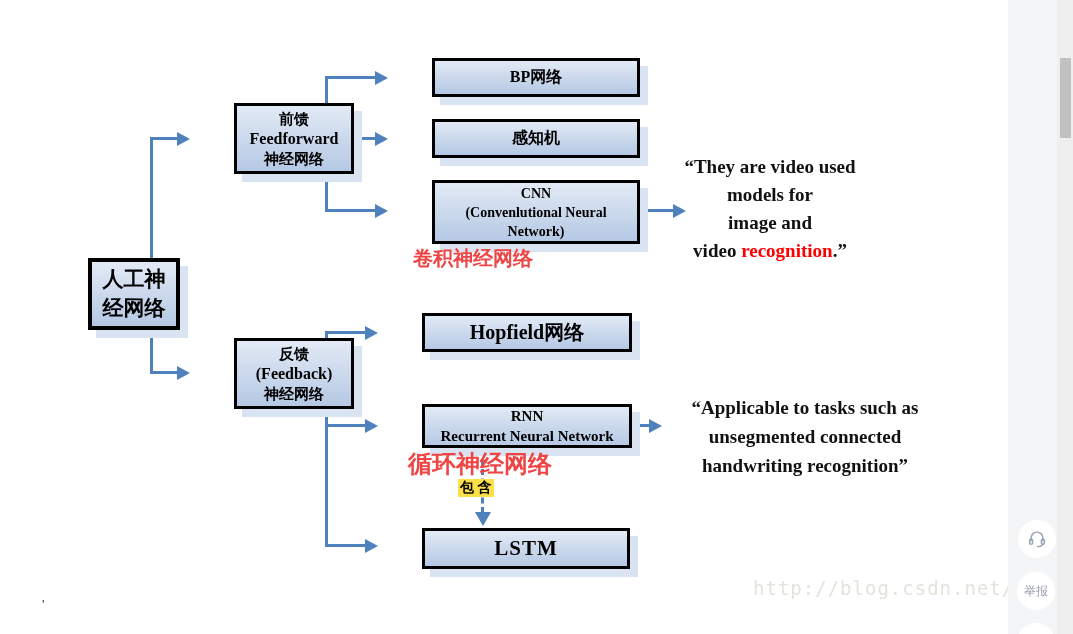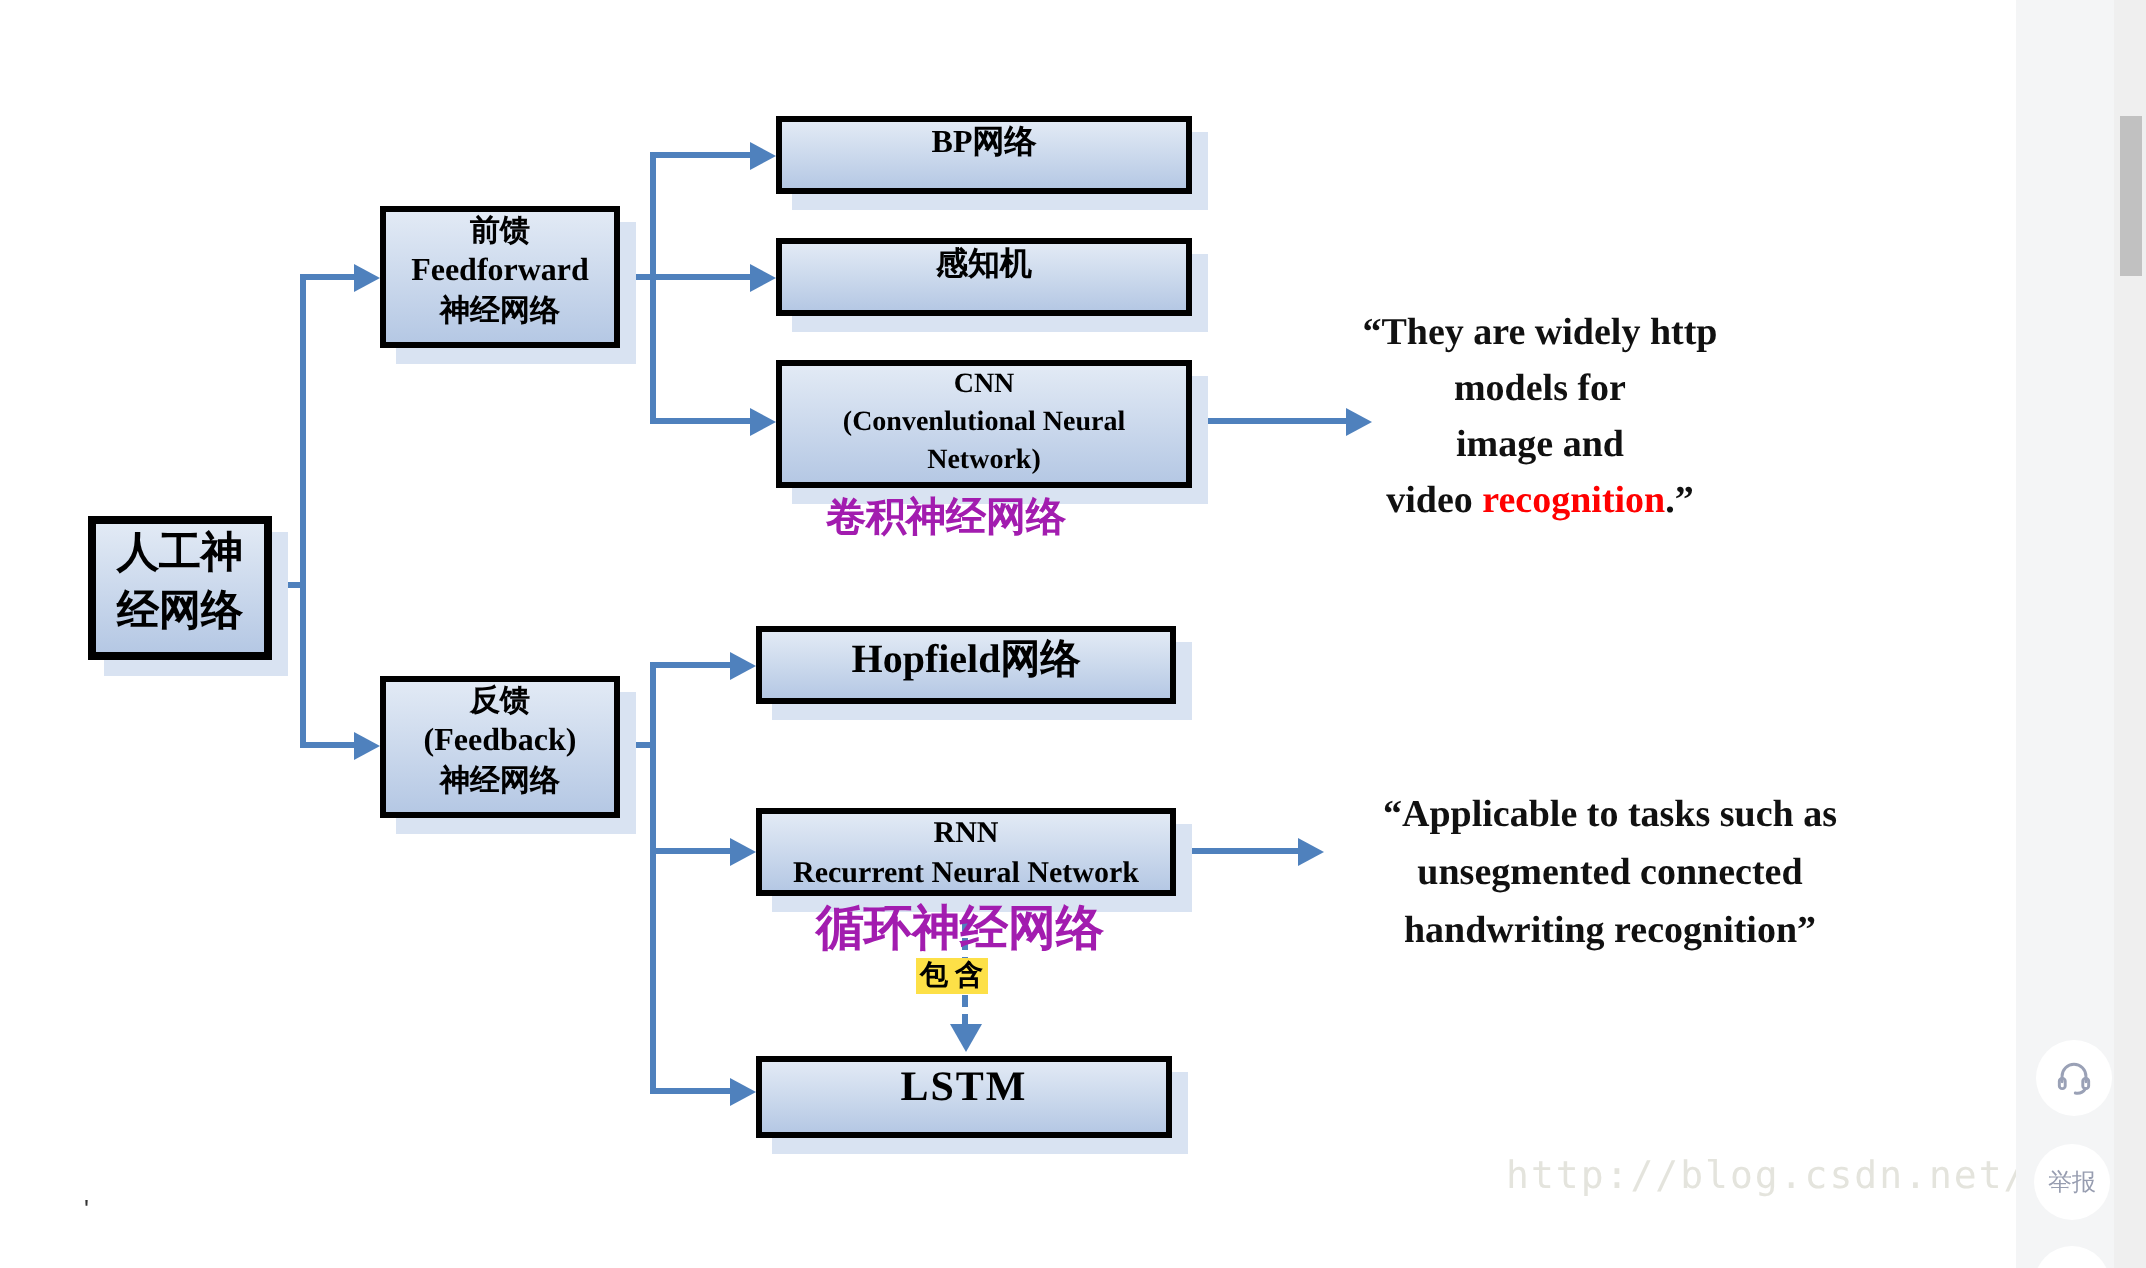--- a/index.html
+++ b/index.html
@@ -2,32 +2,32 @@
 <html><head>
 <meta charset="utf-8">
 <style>
   html,body{margin:0;padding:0;background:#fff;}
   #canvas{position:relative;width:1073px;height:634px;background:#ffffff;overflow:hidden;
           font-family:"Liberation Serif","DejaVu Serif",serif;}
   .abs{position:absolute;}
   .node{position:absolute;box-sizing:border-box;
         background:linear-gradient(180deg,#e2eaf5 0%,#b5c8e4 100%);
         border:3px solid #000;box-shadow:8px 8px 0 #d9e3f2;
-        display:flex;flex-direction:column;align-items:center;justify-content:flex-start;
-        text-align:center;font-weight:bold;color:#000;}
+        display:flex;flex-direction:column;align-items:center;justify-content:center;
+        text-align:center;font-weight:bold;color:#000;margin-left:44px;}
   .hline{position:absolute;height:3px;background:#4f81bd;}
   .vline{position:absolute;width:3px;background:#4f81bd;}
   .arrow-right{position:absolute;width:0;height:0;border-top:7px solid transparent;
                border-bottom:7px solid transparent;border-left:13px solid #4f81bd;}
   .arrow-down{position:absolute;width:0;height:0;border-left:8px solid transparent;
               border-right:8px solid transparent;border-top:14px solid #4f81bd;}
   .dashline{position:absolute;width:0;border-left:3px dashed #4f81bd;}
   .quote{position:absolute;font-weight:bold;color:#111;text-align:center;}
   .red{color:#ff0000;}
-  .annot{position:absolute;color:#a21caf;font-weight:bold;white-space:nowrap;}
+  .annot{position:absolute;color:#ef4444;font-weight:bold;white-space:nowrap;}
   .watermark{position:absolute;font-family:"DejaVu Sans Mono","Liberation Mono",monospace;
              color:#e4e4dd;letter-spacing:1px;}
   .side-strip{position:absolute;background:#f4f5f6;}
   .scroll-track{position:absolute;background:#efefef;}
   .scroll-thumb{position:absolute;background:#c1c1c1;}
   .circle-btn{position:absolute;width:38px;height:38px;border-radius:50%;background:#ffffff;
               display:flex;align-items:center;justify-content:center;
               font-family:"Liberation Sans","DejaVu Sans",sans-serif;
               color:#979db0;font-size:12px;cursor:pointer;}
 </style>
@@ -110,21 +110,21 @@
 
   <div class="node" style="left:378px;top:528px;width:208px;height:41px;font-size:21px;letter-spacing:1px;">
     <span>LSTM</span>
   </div>
 
   <div class="annot" style="left:413px;top:245px;font-size:20px;">卷积神经网络</div>
   <div class="annot" style="left:408px;top:448px;font-size:24px;">循环神经网络</div>
   <div class="abs" style="left:458px;top:479px;font-size:14px;font-weight:bold;color:#000;background:#fde047;padding:0 2px;">包 含</div>
 
   <div class="quote" style="left:648px;top:153px;width:244px;font-size:19px;line-height:28px;">
-    <div>“They are widely http</div>
+    <div>“They are video used</div>
     <div>models for</div>
     <div>image and</div>
     <div><span>video </span><span class="red">recognition</span><span>.”</span></div>
   </div>
 
   <div class="quote" style="left:645px;top:393px;width:320px;font-size:19px;line-height:29px;">
     <div>“Applicable to tasks such as</div>
     <div>unsegmented connected</div>
     <div>handwriting recognition”</div>
   </div>

